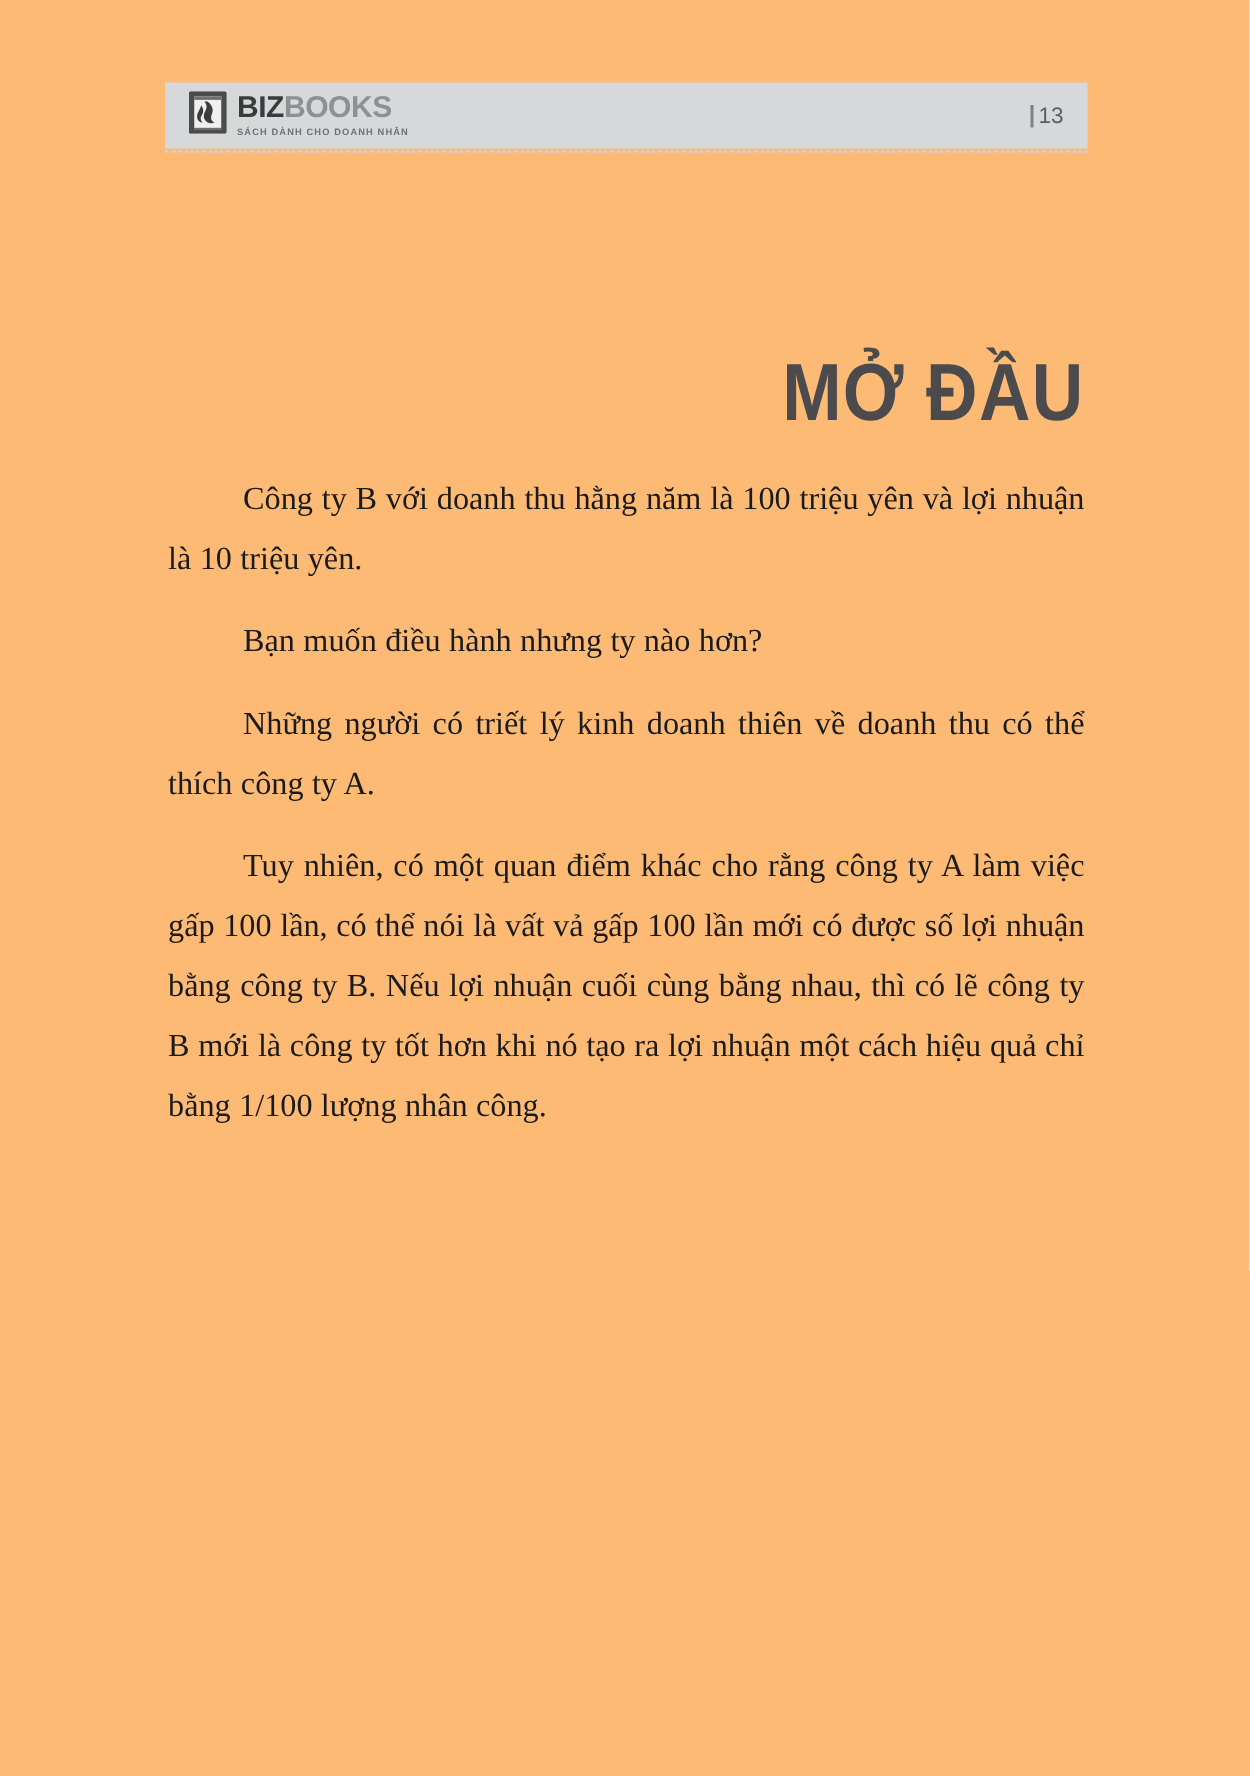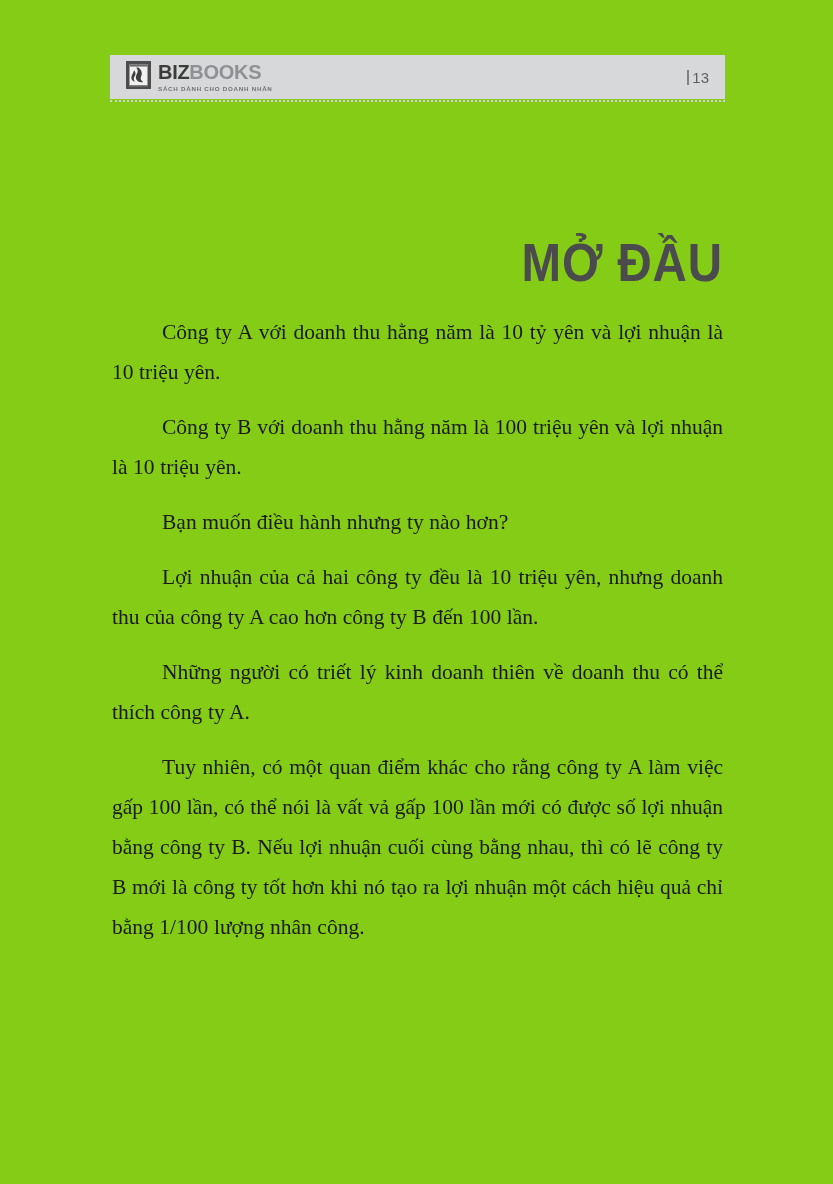--- a/index.html
+++ b/index.html
@@ -15,21 +15,21 @@
     overflow: hidden;
     font-family: "Liberation Serif", "DejaVu Serif", serif;
     color: #1a1a1a;
     -webkit-font-smoothing: antialiased;
   }
 
   
   .page {
     position: absolute;
     inset: 0;
-    background: #84cc16;
+    background: #fdba74;
   }
 
   
   .running-header {
     position: absolute;
     left: 110px;
     top: 55px;
     width: 615px;
     height: 44px;
     background: #d7d8d9;
@@ -172,21 +172,19 @@
     <div class="folio">
       <span class="folio-rule"></span>
       <span>13</span>
     </div>
 
   </div>
 
   <h1 class="chapter-title">MỞ ĐẦU</h1>
 
   <div class="body-copy">
-      <p>Công ty A với doanh thu hằng năm là 10 tỷ yên và lợi nhuận là 10 triệu yên.</p>
       <p>Công ty B với doanh thu hằng năm là 100 triệu yên và lợi nhuận là 10 triệu yên.</p>
       <p>Bạn muốn điều hành nhưng ty nào hơn?</p>
-      <p>Lợi nhuận của cả hai công ty đều là 10 triệu yên, nhưng doanh thu của công ty A cao hơn công ty B đến 100 lần.</p>
       <p>Những người có triết lý kinh doanh thiên về doanh thu có thể thích công ty A.</p>
       <p>Tuy nhiên, có một quan điểm khác cho rằng công ty A làm việc gấp 100 lần, có thể nói là vất vả gấp 100 lần mới có được số lợi nhuận bằng công ty B. Nếu lợi nhuận cuối cùng bằng nhau, thì có lẽ công ty B mới là công ty tốt hơn khi nó tạo ra lợi nhuận một cách hiệu quả chỉ bằng 1/100 lượng nhân công.</p>
     </div>
 
 </div>
 
 </body></html>

